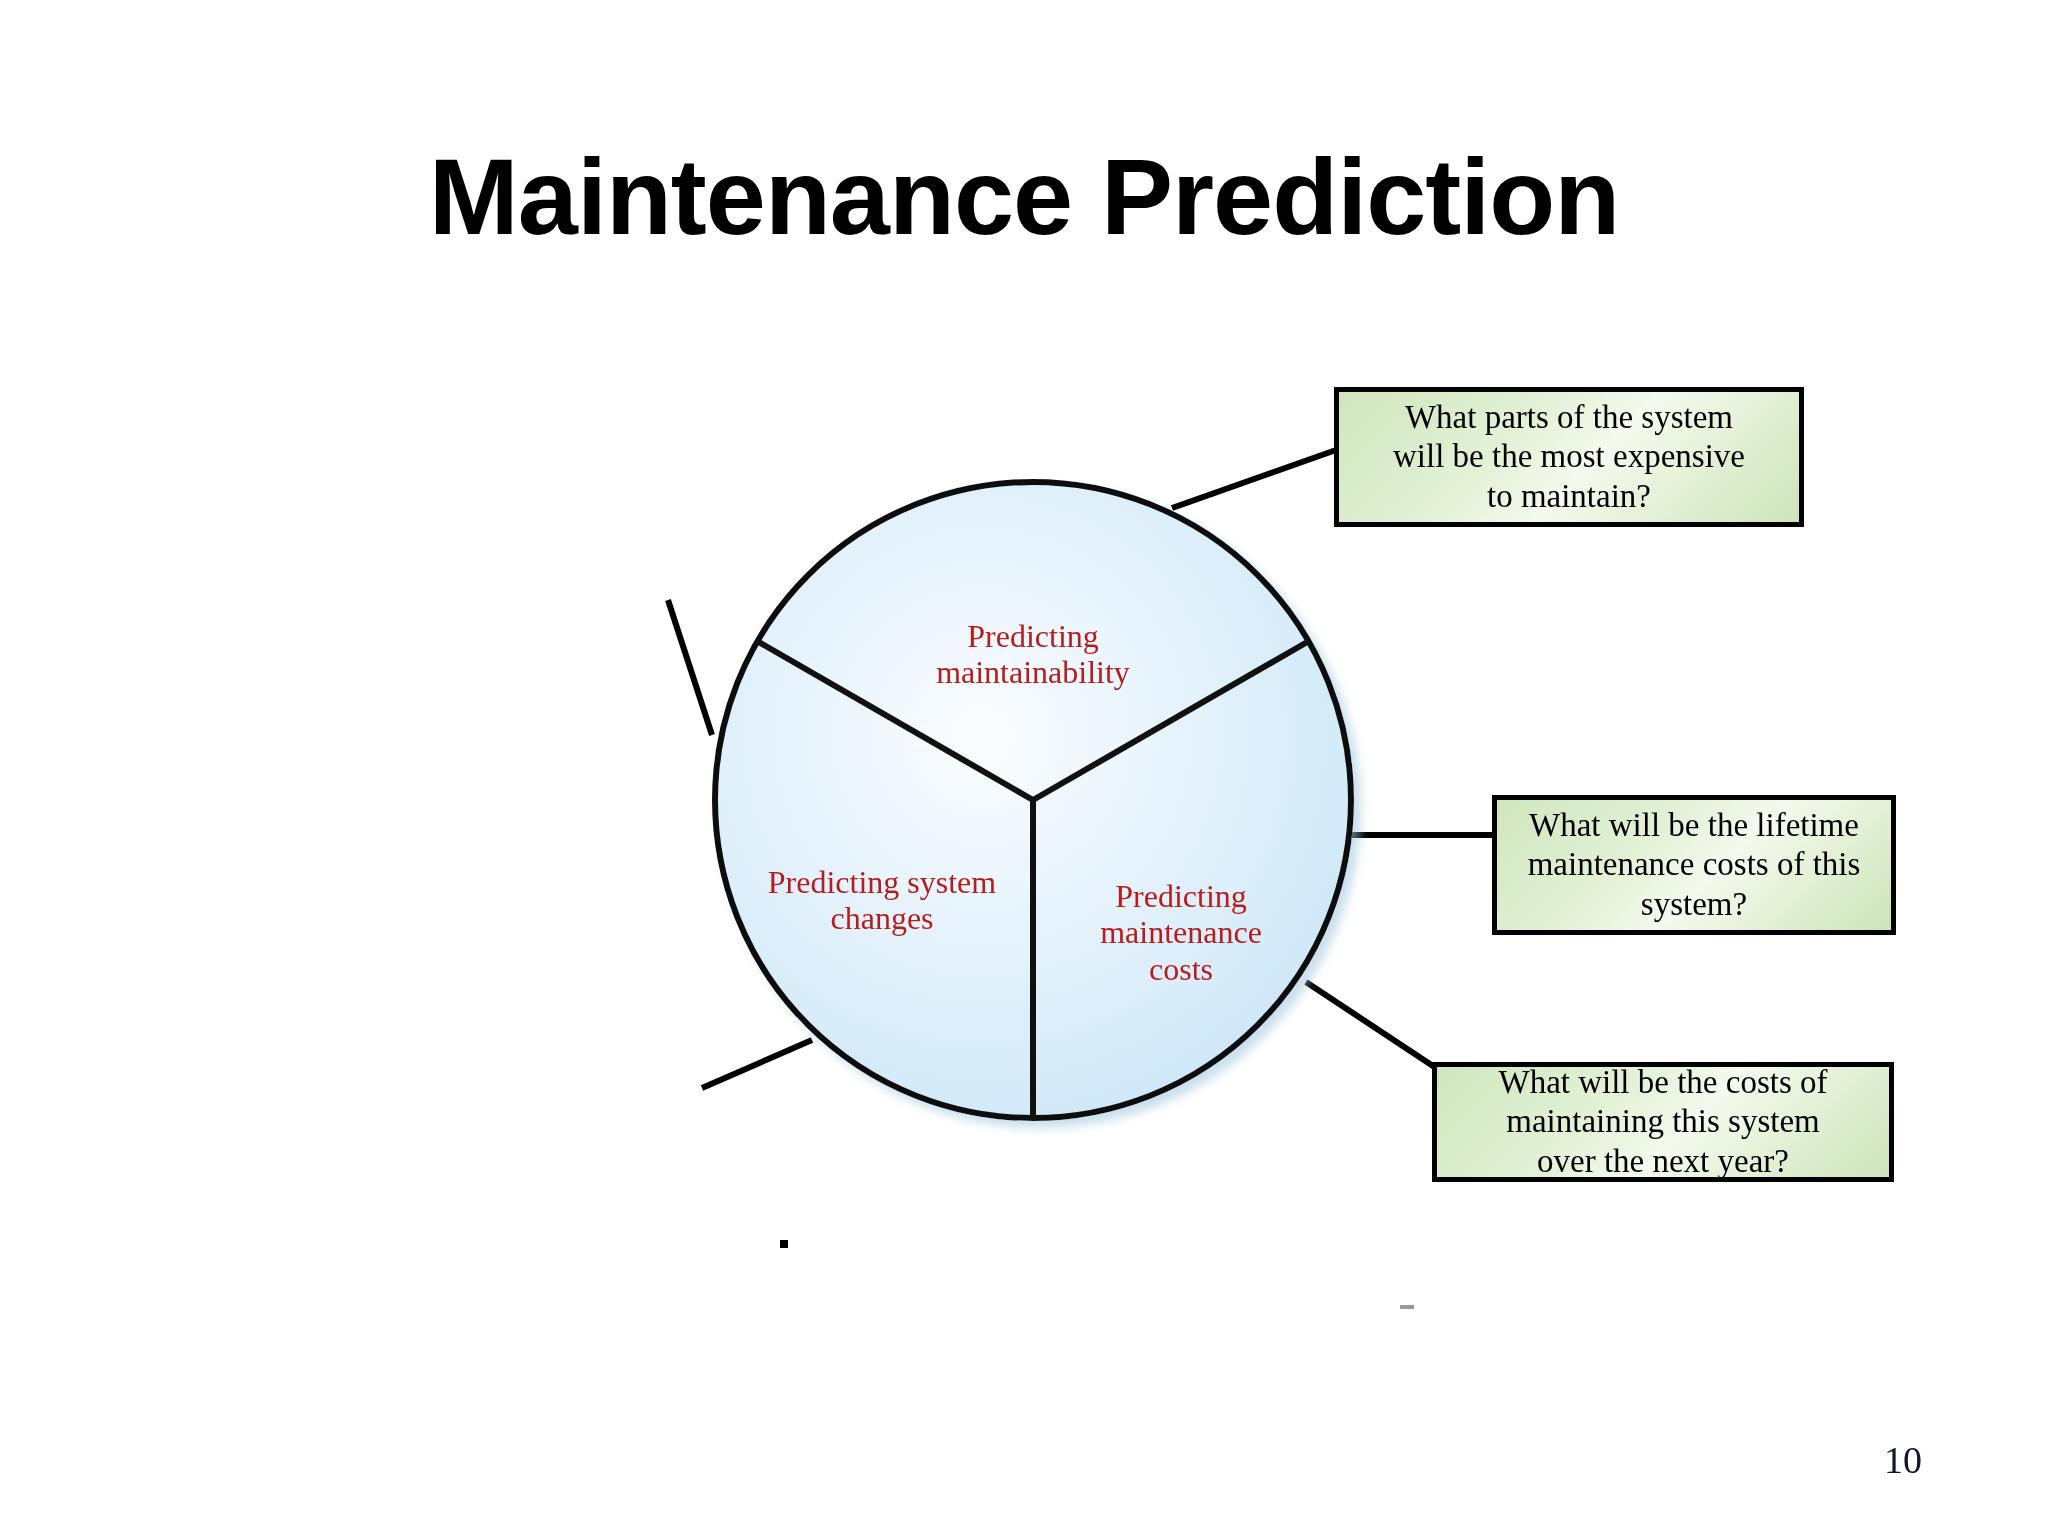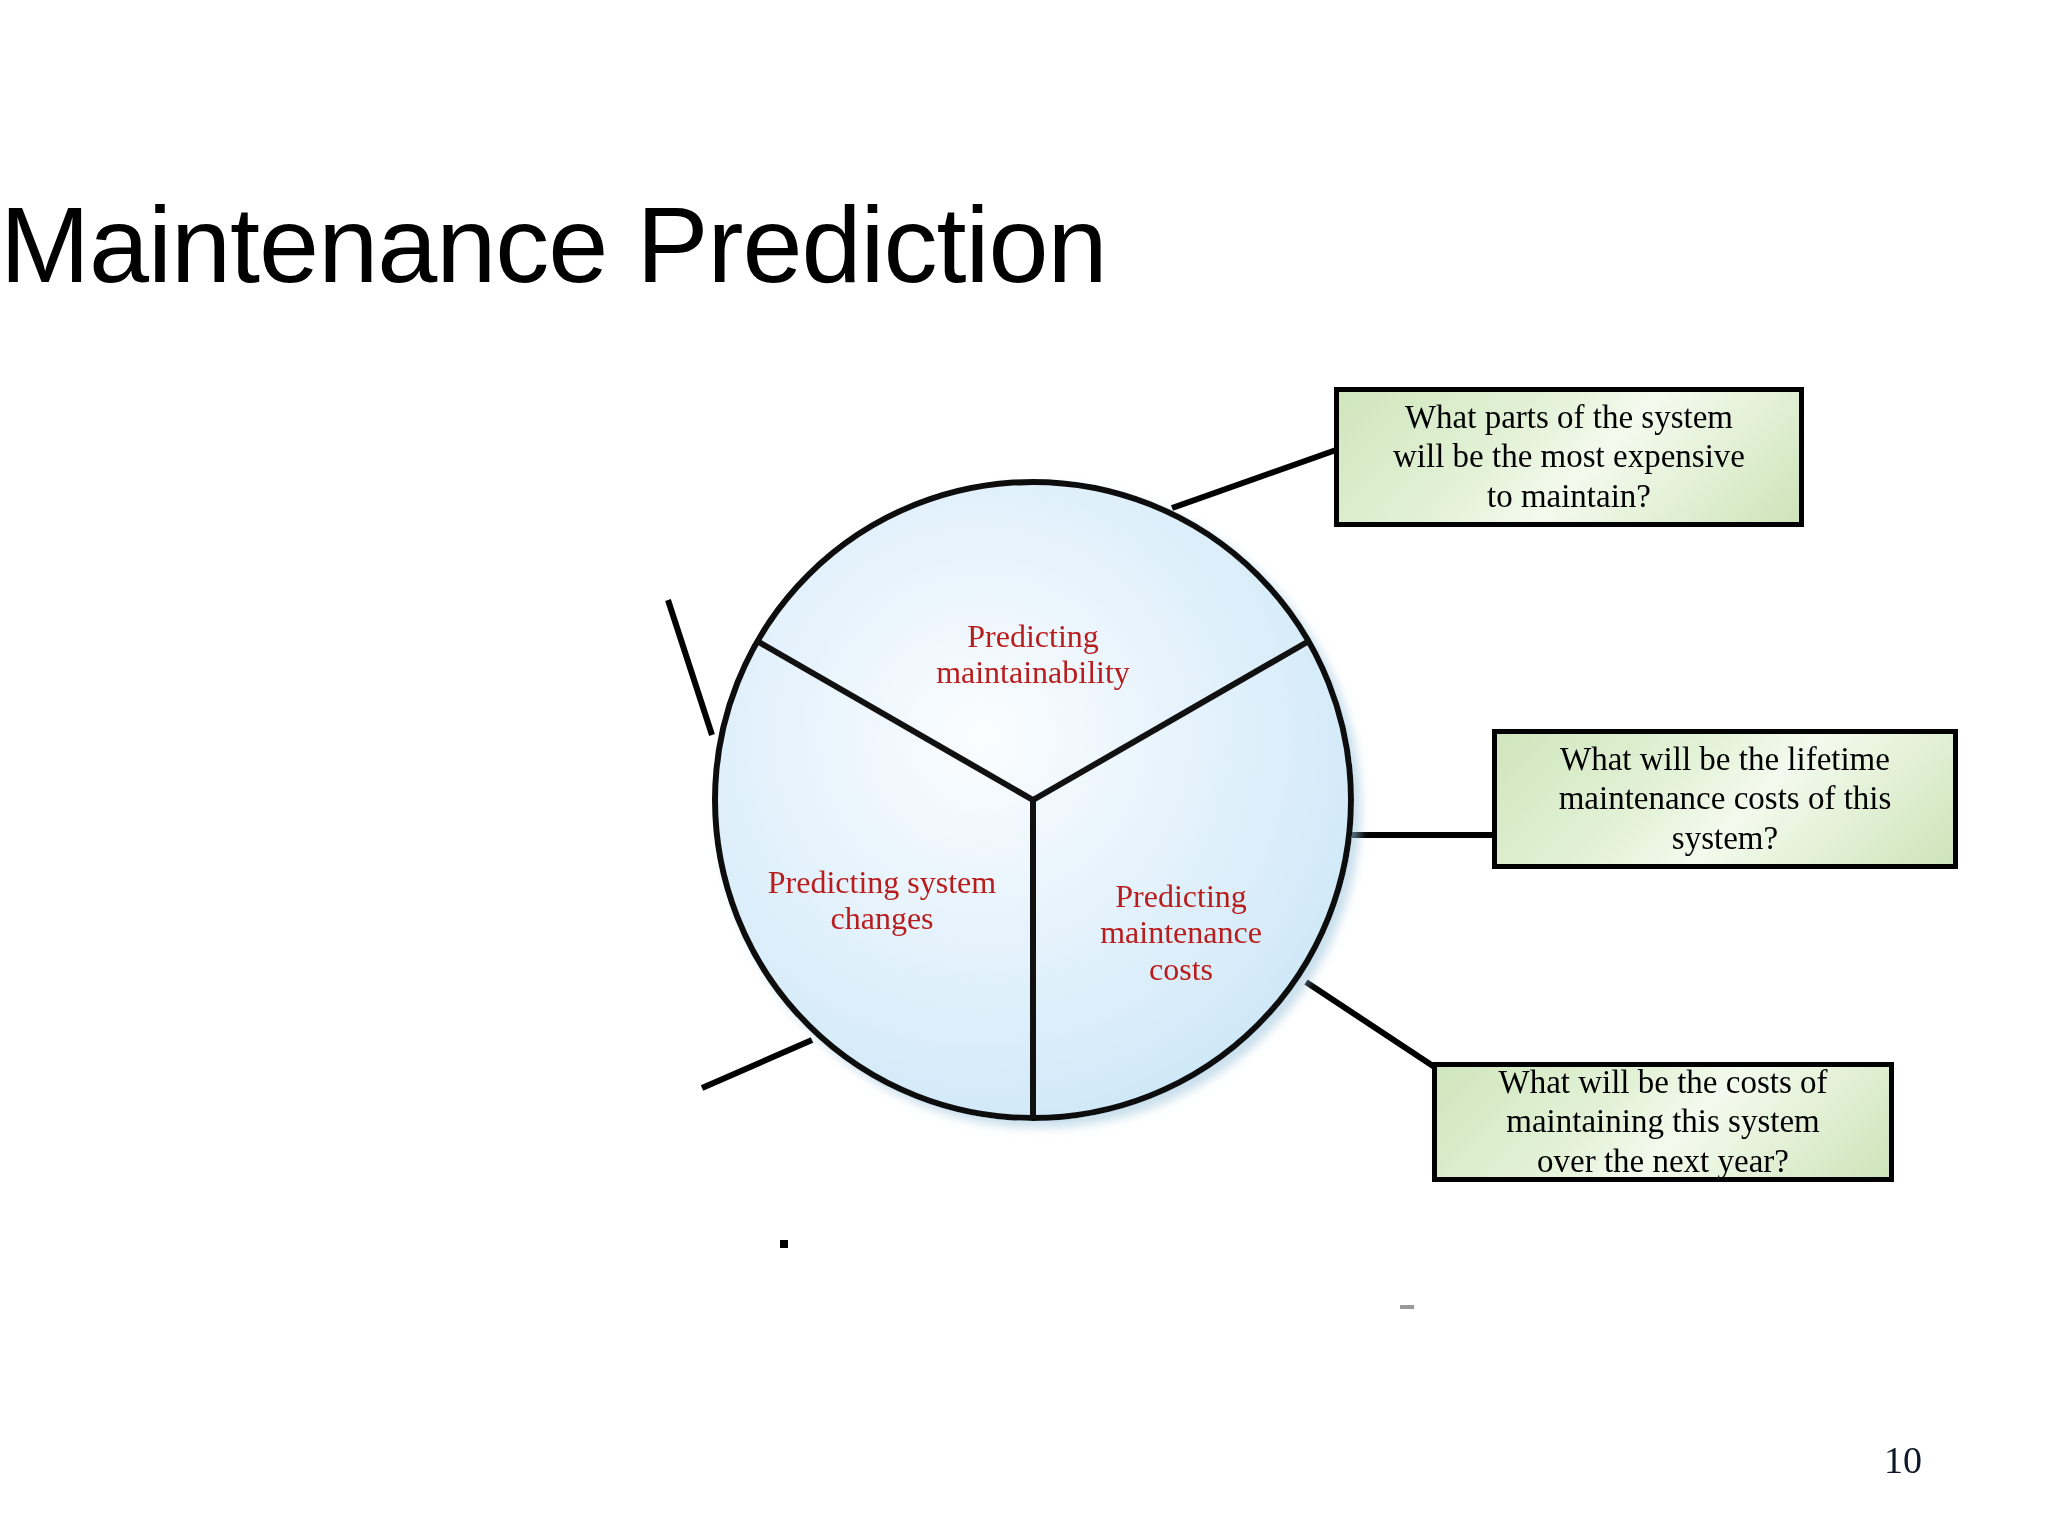--- a/index.html
+++ b/index.html
@@ -15,29 +15,28 @@
     overflow: hidden;
     font-family: "Liberation Serif", "DejaVu Serif", serif;
   }
 
   
   #title {
     position: absolute;
     left: 0;
     top: 138px;
     width: 2048px;
-    text-align: left;
+    text-align: center;
     font-family: "Liberation Sans", "DejaVu Sans", sans-serif;
     font-size: 108px;
     line-height: 1.1;
-    font-weight: 400;
+    font-weight: 700;
     color: #000000;
     letter-spacing: -1px;
     white-space: nowrap;
-    margin-top: 48px;
   }
 
   
   #pie-wrap {
     position: absolute;
     left: 711px;
     top: 478px;
     width: 644px;
     height: 644px;
   }
@@ -97,21 +96,21 @@
     line-height: 1.19;
     text-align: center;
     display: flex;
     align-items: center;
     justify-content: center;
     padding: 4px 16px;
     white-space: pre-line;
   }
   #callout-top-left     { left: 212px;  top: 467px;  width: 462px;  height: 137px; }
   #callout-top-right    { left: 1334px; top: 387px;  width: 470px;  height: 140px; }
-  #callout-right-middle { left: 1492px; top: 729px;  width: 466px;  height: 140px; }
+  #callout-right-middle { left: 1492px; top: 795px;  width: 404px;  height: 140px; }
   #callout-bottom-right { left: 1432px; top: 1062px; width: 462px;  height: 120px; }
   #callout-bottom-left  { left: 252px;  top: 1085px; width: 460px;  height: 142px; }
 
   
   .stray-dot {
     position: absolute;
     background: #000000;
   }
   #stray-dot-left  { left: 780px;  top: 1240px; width: 8px;  height: 8px; }
   #stray-dot-right { left: 1400px; top: 1305px; width: 14px; height: 4px; background: #999999; }

